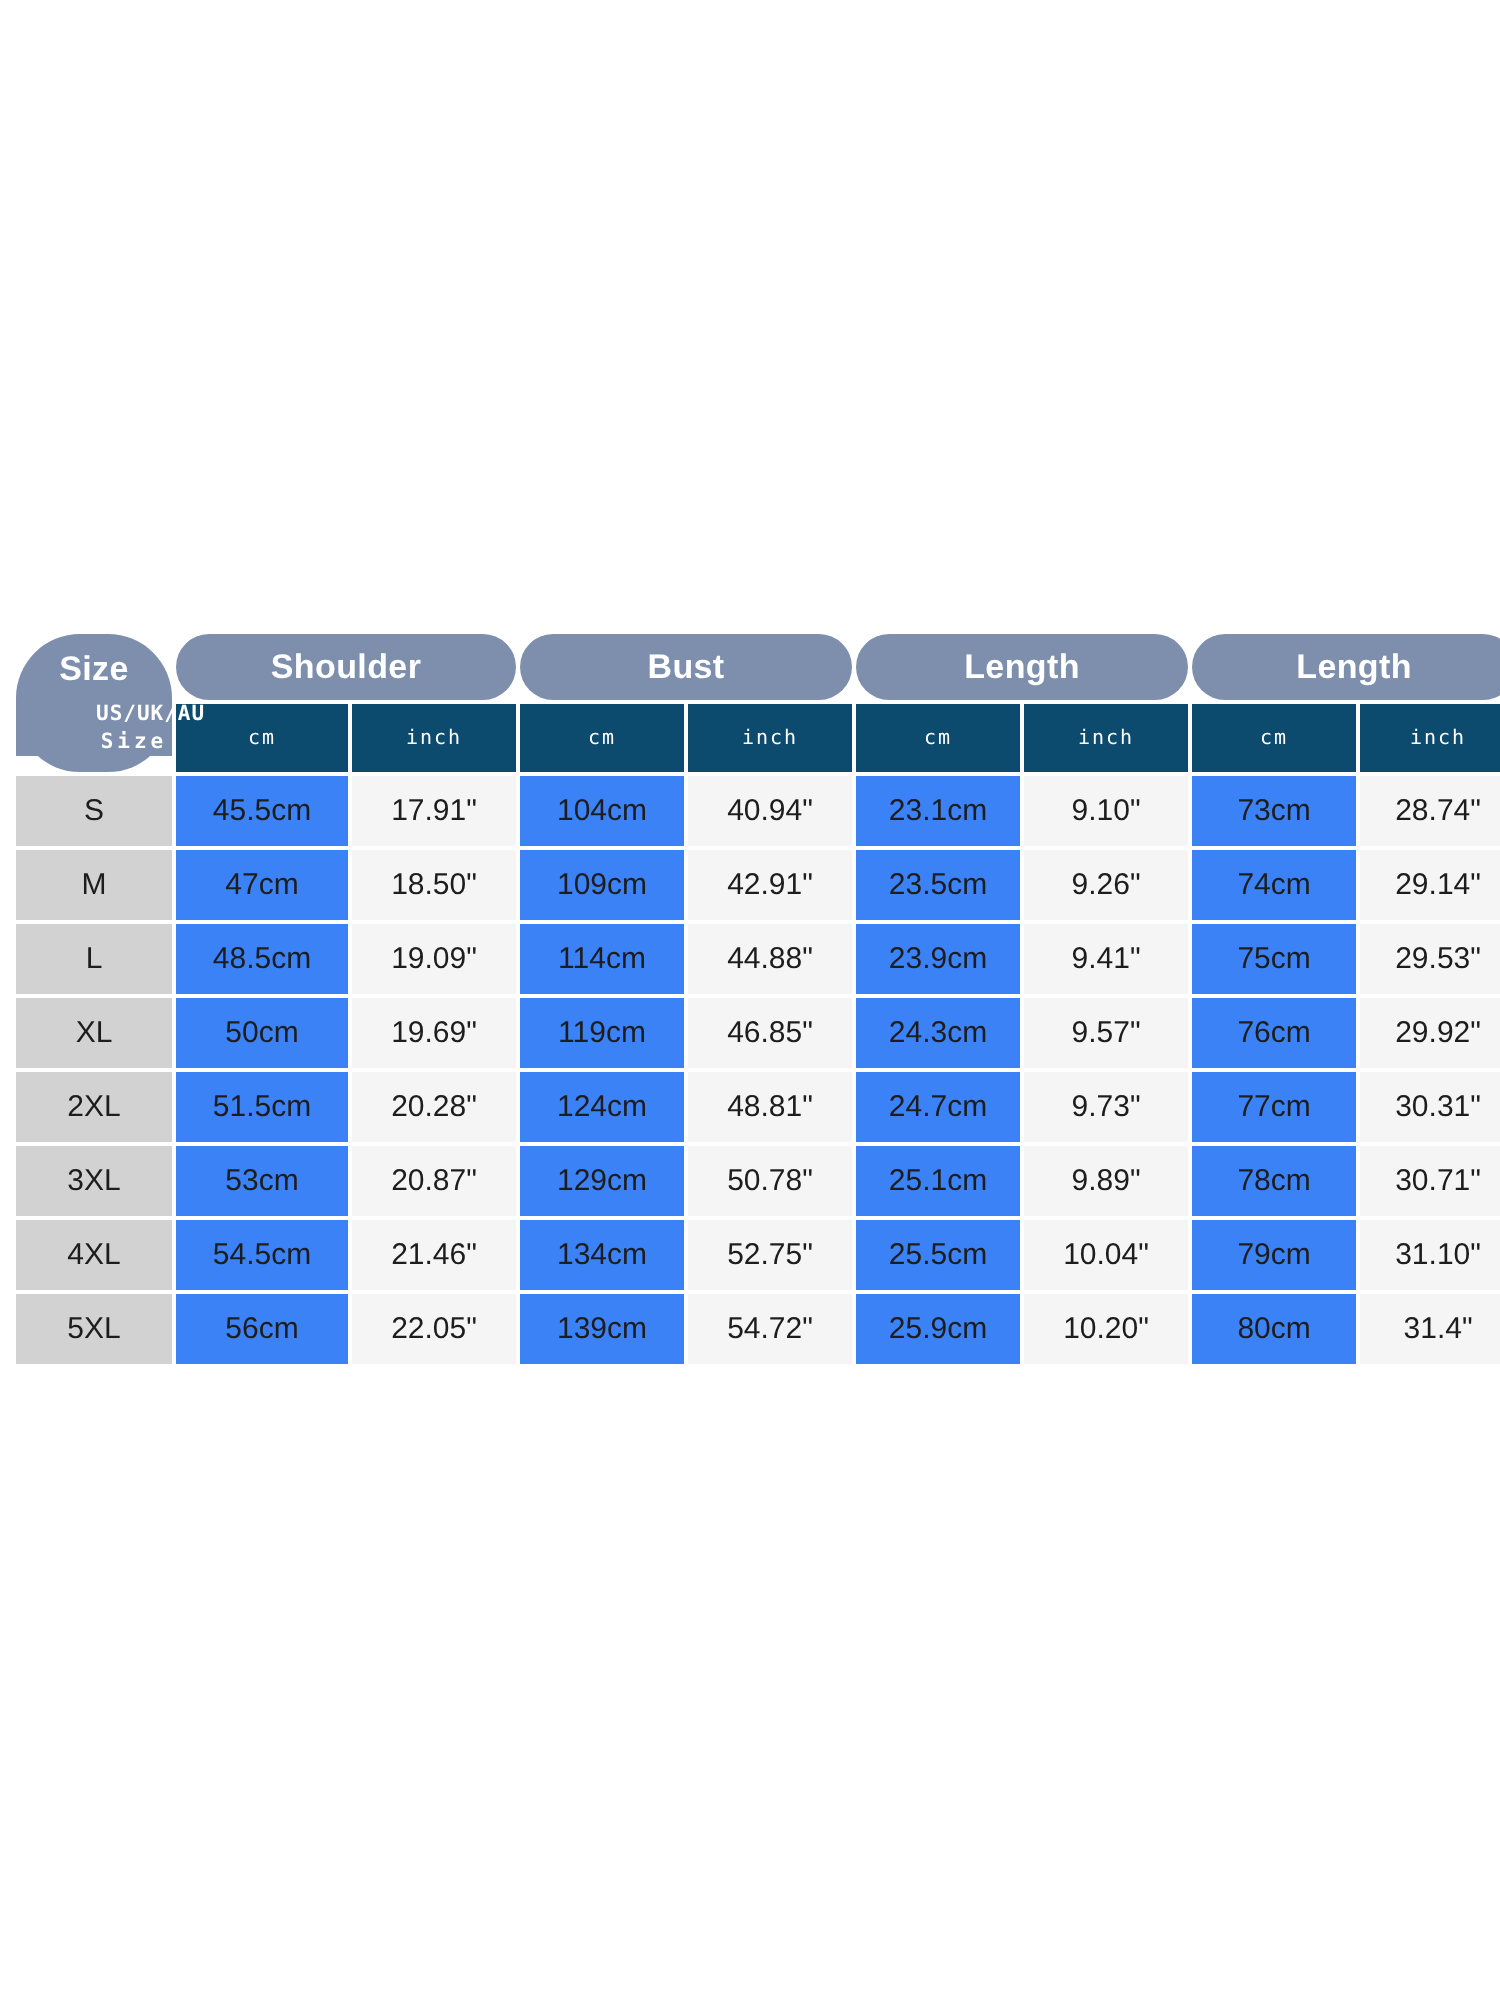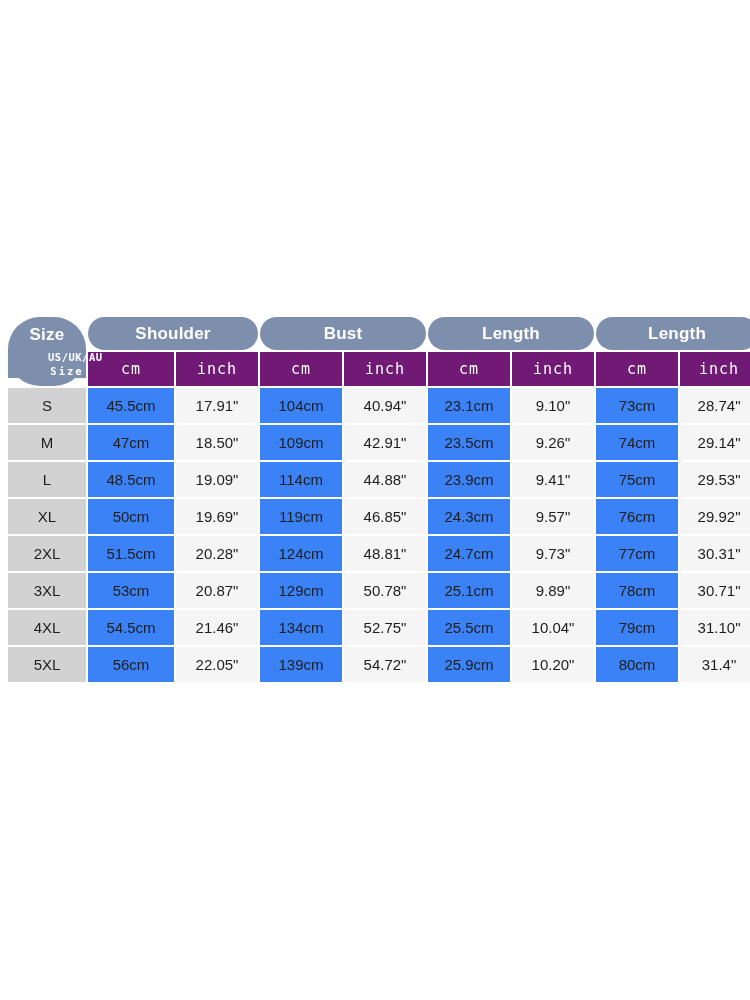--- a/index.html
+++ b/index.html
@@ -42,25 +42,25 @@
     font-family: "Liberation Sans", sans-serif;
     font-weight: bold;
     font-size: 17px;
     height: 33px;
     letter-spacing: 0.2px;
     border-radius: 32px;
   }
 
   
   .unit-head {
-    background: #701a75;
+    background: #0c4a6e;
     color: #ffffff;
     font-family: "DejaVu Sans Mono", monospace;
     font-weight: normal;
-    font-size: 15px;
+    font-size: 10px;
     height: 34px;
     letter-spacing: 1px;
   }
 
   .size-head {
     background: #7d8fad;
     color: #ffffff;
     font-family: "DejaVu Sans Mono", monospace;
     font-size: 10.5px;
     line-height: 14px;

